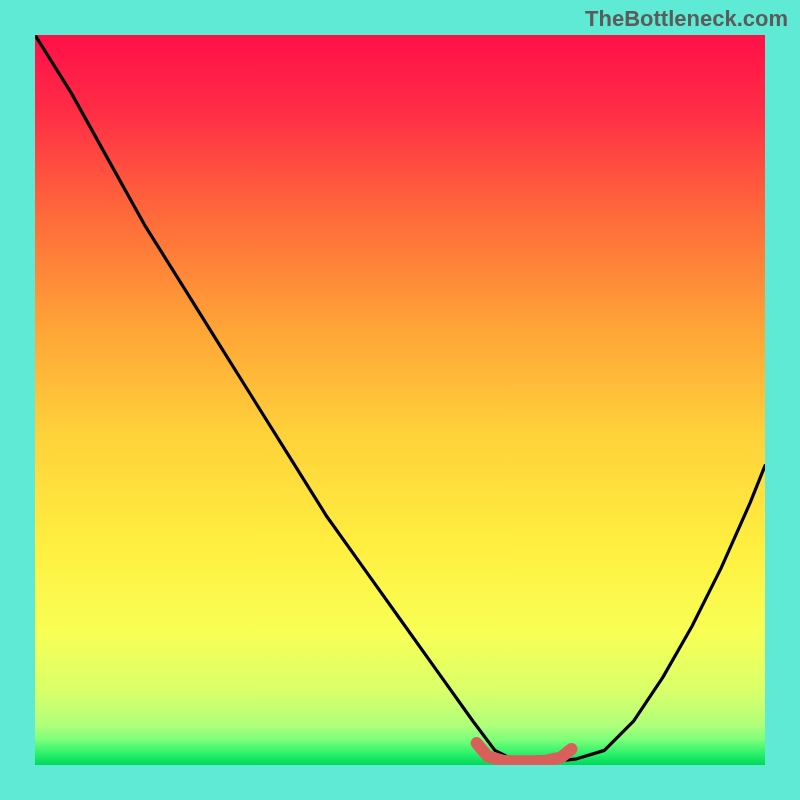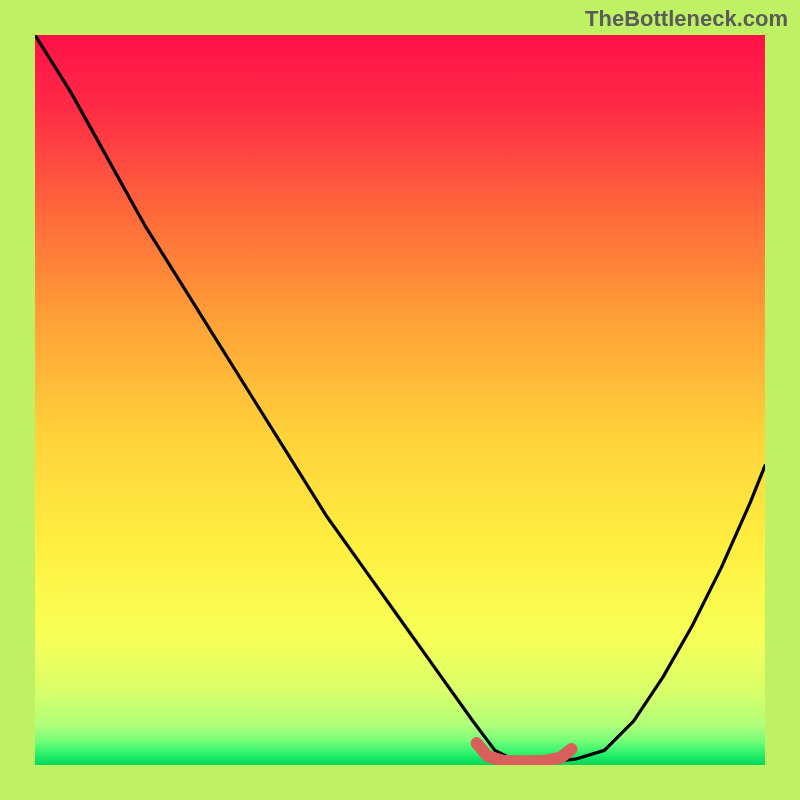--- a/index.html
+++ b/index.html
@@ -1,21 +1,21 @@
 <!DOCTYPE html>
 <html><head>
 <meta charset="utf-8">
 <style>
   * { margin: 0; padding: 0; box-sizing: border-box; }
   html, body { width: 800px; height: 800px; overflow: hidden; background: #000; }
   .container {
     position: relative;
     width: 800px;
     height: 800px;
-    background: #bef264;
+    background: #5eead4;
   }
   .watermark {
     position: absolute;
     top: 6px;
     right: 12px;
     font-family: Arial, sans-serif;
     font-size: 22px;
     font-weight: bold;
     color: #5b5b5b;
     z-index: 10;

